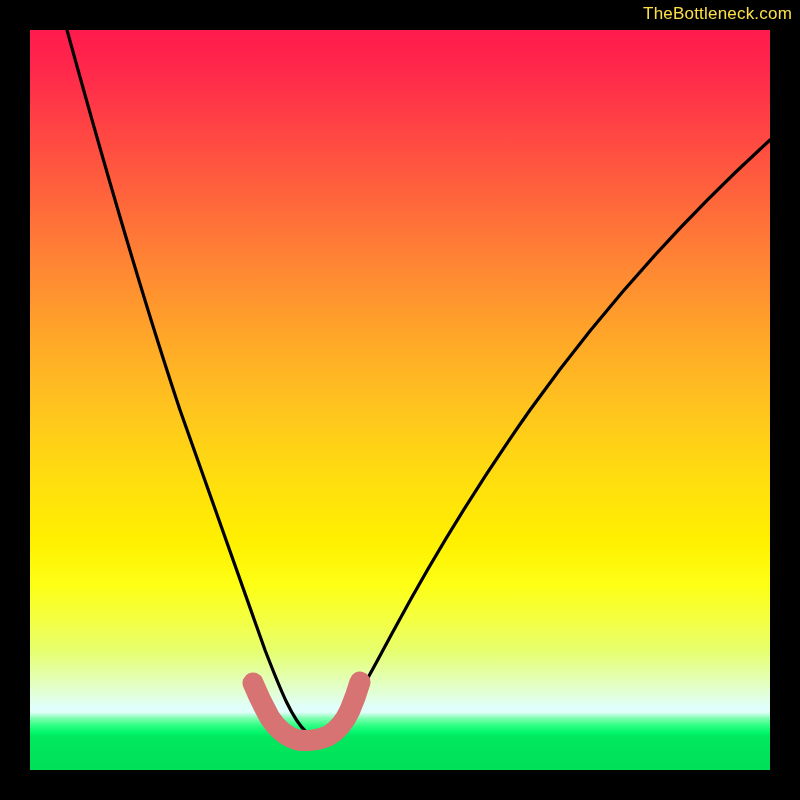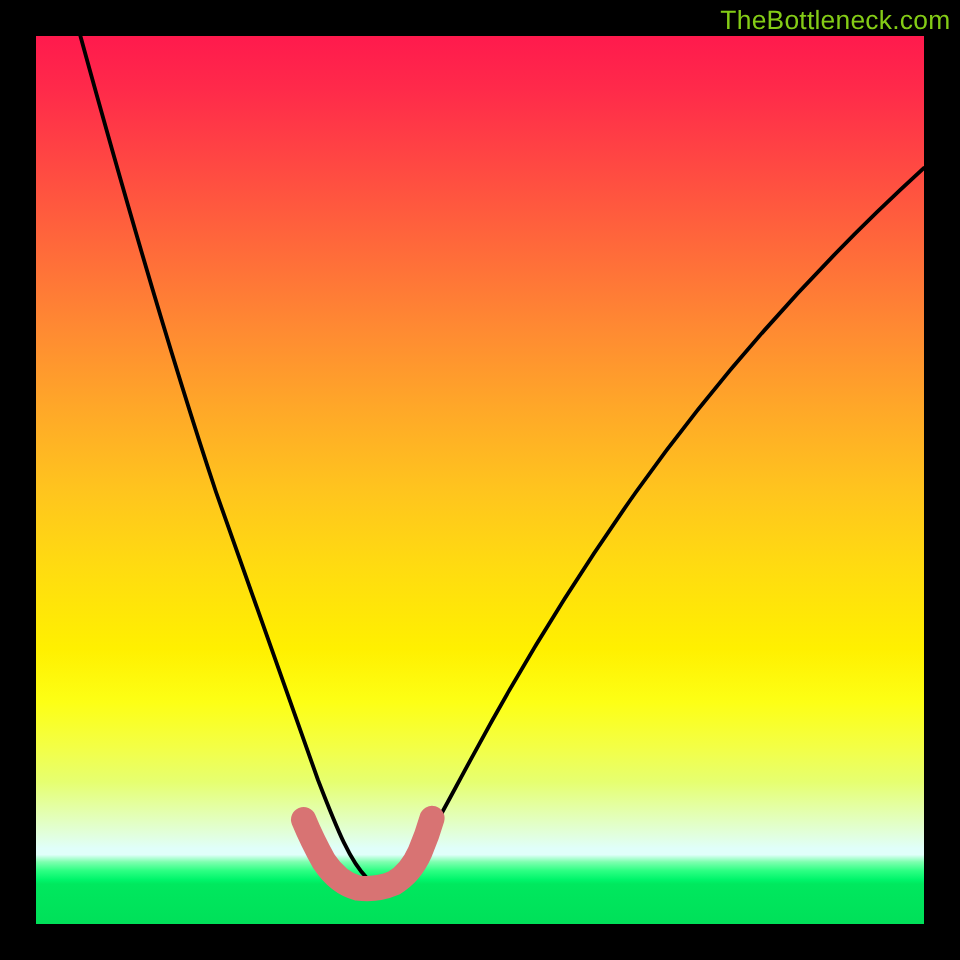--- a/index.html
+++ b/index.html
@@ -36,23 +36,23 @@
       #00f56b 95%,
       #00e85e 95.5%,
       #00e059 100%
     );
   }
   .watermark {
     position: absolute;
     top: 4px;
     right: 8px;
     font-family: Arial, Helvetica, sans-serif;
-    font-size: 22px;
+    font-size: 17px;
     font-weight: 400;
-    color: #84cc16;
+    color: #fde047;
     letter-spacing: 0.2px;
   }
   svg.curve {
     position: absolute;
     left: 0; top: 0;
     width: 740px; height: 740px;
   }
 </style>
 </head>
 <body>

